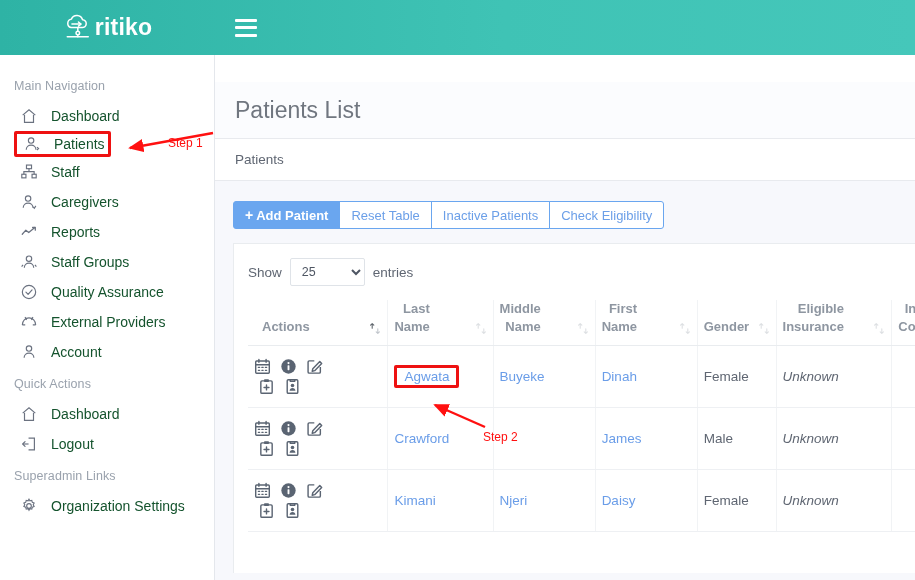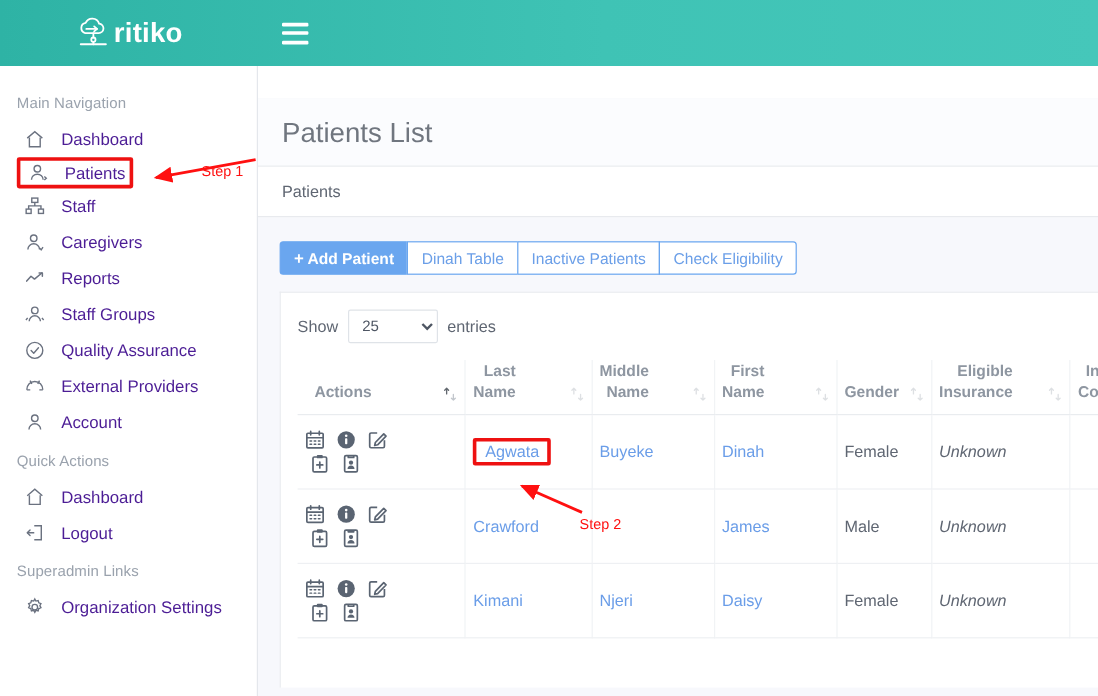--- a/index.html
+++ b/index.html
@@ -41,21 +41,21 @@
     background: #ffffff; border-right: 1px solid #e4e7ec;
     padding-top: 14px;
   }
   .nav-section {
     color: #9aa2ad; font-size: 12.5px; padding: 10px 0 8px 14px;
     letter-spacing: .1px;
   }
   .nav-item {
     display: flex; align-items: center; height: 30px;
     padding-left: 20px; gap: 13px; cursor: pointer;
-    color: #4c1d95; font-size: 14px;
+    color: #14532d; font-size: 14px;
   }
   .nav-icon { width: 18px; height: 18px; flex: 0 0 18px; display:block; color:#6b7280; }
   .nav-label { white-space: nowrap; }
 
   .nav-item.highlight {
     position: relative;
     margin-left: 14px; padding-left: 6px;
     width: 97px; height: 26px;
     border: 3px solid #ee1111; border-radius: 2px;
     background: #ffffff;
@@ -323,21 +323,21 @@
       <div class="breadcrumb">Patients</div>
     </div>
 
     <div class="content">
 
       <div class="btn-group">
         <button class="btn primary">
           <span class="plus">+</span>
           <span>Add Patient</span>
         </button>
-        <button class="btn">Dinah Table</button>
+        <button class="btn">Reset Table</button>
         <button class="btn">Inactive Patients</button>
         <button class="btn">Check Eligibility</button>
       </div>
 
       <div class="panel">
 
         <div class="show-entries">
           <span>Show</span>
           <select class="entries">
             <option>25</option>

